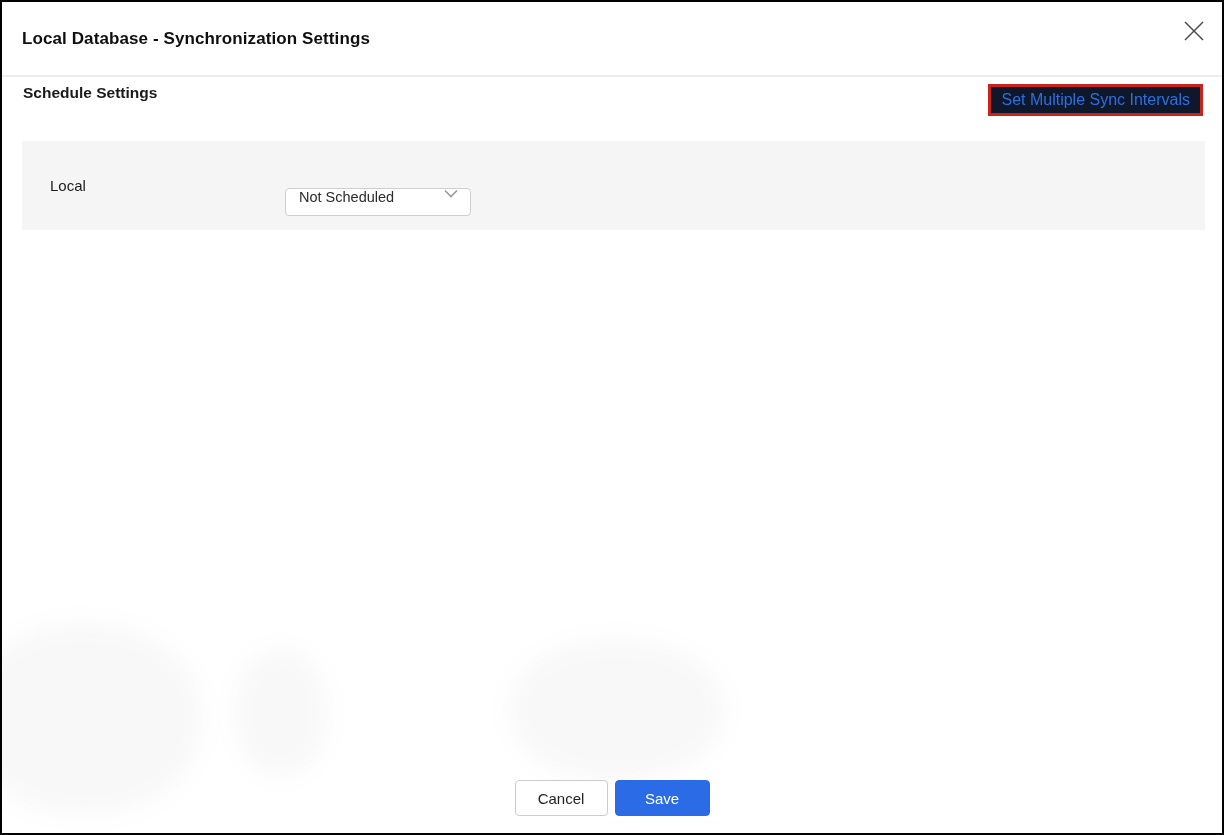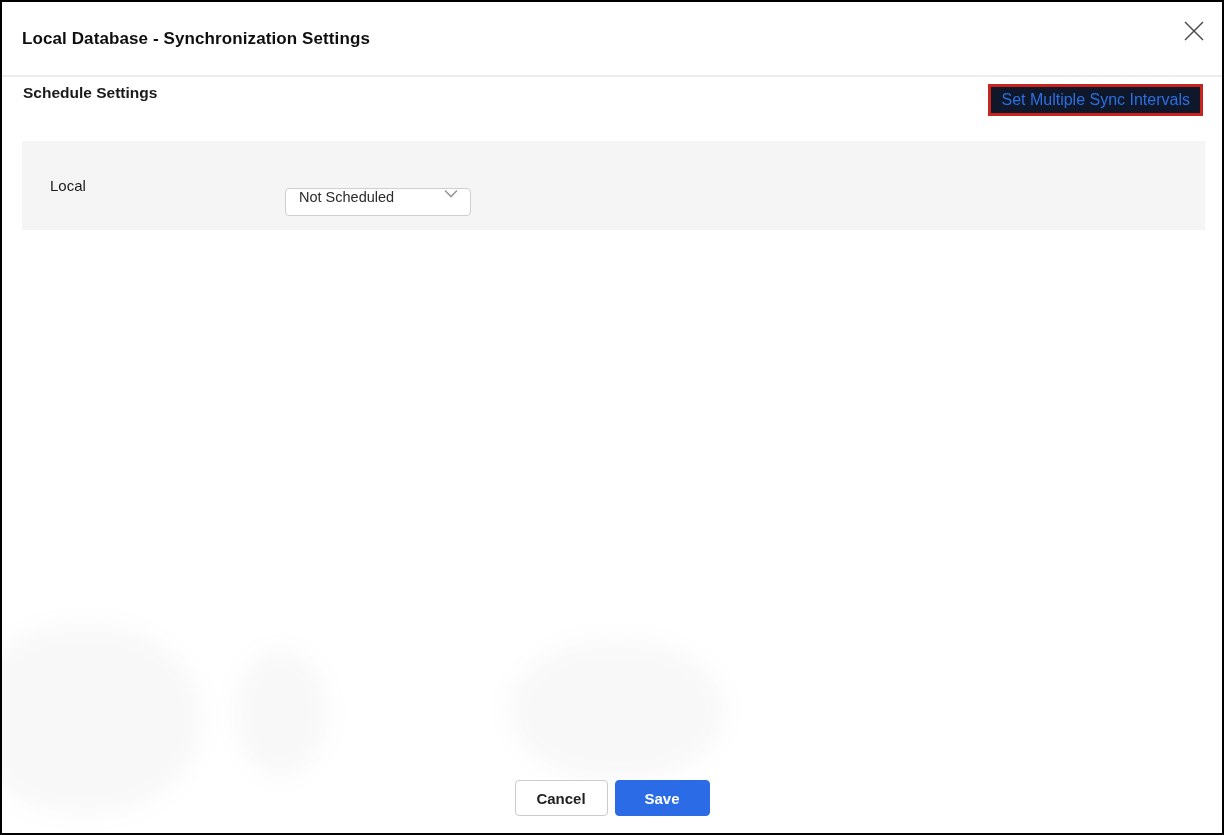--- a/index.html
+++ b/index.html
@@ -92,21 +92,21 @@
   .dialog-footer {
     position: absolute; top: 778px; left: 0; right: 0;
     display: flex; justify-content: center; gap: 7px;
   }
   .btn {
     height: 36px;
     border-radius: 4px;
     font-family: "Liberation Sans", sans-serif;
     font-size: 15px;
     cursor: pointer;
-    display: flex; align-items: center; justify-content: center; font-weight: bold;
+    display: flex; align-items: center; justify-content: center;
   }
   .btn-cancel {
     width: 93px;
     background: #ffffff;
     border: 1px solid #cccccc;
     color: #1f1f1f;
   }
   .btn-save {
     width: 95px;
     background: #2b6ce6;

